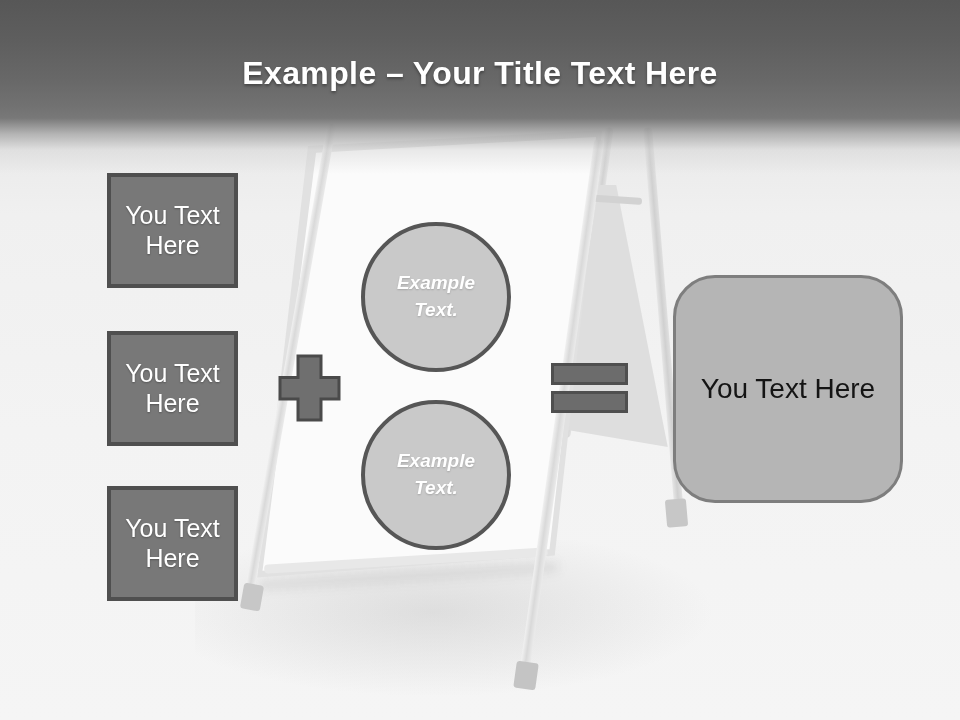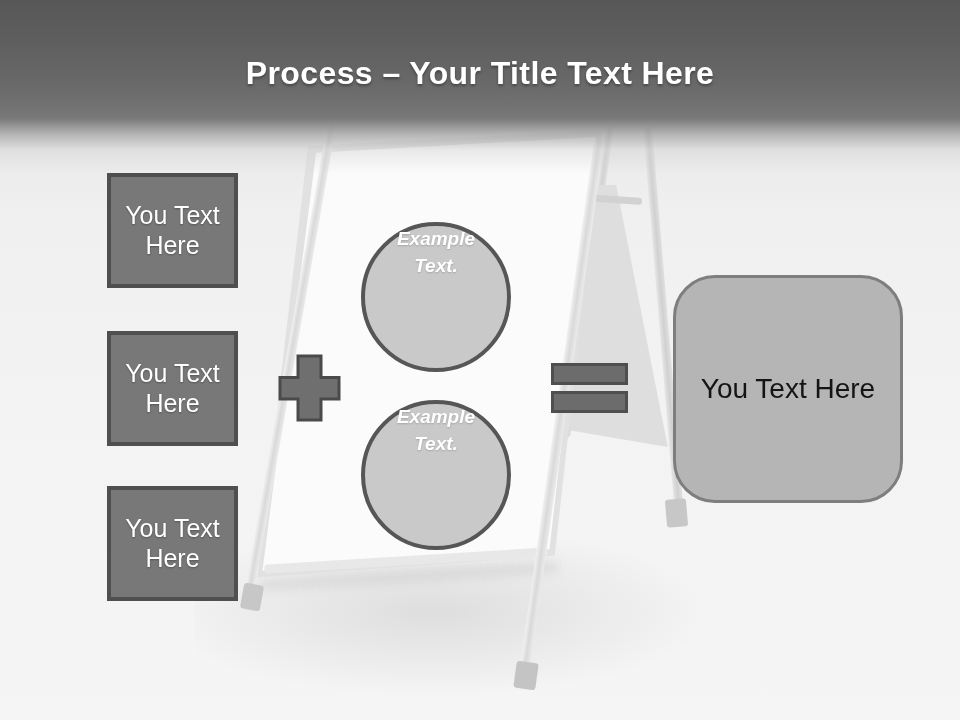--- a/index.html
+++ b/index.html
@@ -51,21 +51,21 @@
     background:#787878;border:4px solid #4f4f4f;
     display:flex;align-items:center;justify-content:center;text-align:center;
     color:#ffffff;font-size:25px;line-height:1.17;text-shadow:0 1px 2px rgba(0,0,0,.30);
   }
   .text-box .label{padding:0 6px;}
   .box-1{top:173px;} .box-2{top:331px;} .box-3{top:486px;}
   .plus-shape{position:absolute;left:278px;top:354px;width:63px;height:68px;z-index:3;}
   .circle{
     position:absolute;left:361px;width:150px;height:150px;box-sizing:border-box;z-index:3;
     background:#c9c9c9;border:4px solid #565656;border-radius:50%;
-    display:flex;justify-content:center;text-align:center;
+    display:flex;align-items:center;justify-content:center;text-align:center;
     color:#ffffff;font-weight:700;font-style:italic;font-size:19px;line-height:1.4;
     text-shadow:0 1px 2px rgba(0,0,0,.18);
   }
   .circle-1{top:222px;} .circle-2{top:400px;}
   .circle .label{width:100px;}
   .equals-shape{position:absolute;left:551px;top:363px;width:77px;height:50px;z-index:3;}
   .equals-bar{position:absolute;left:0;width:77px;height:22px;box-sizing:border-box;
     background:#6c6c6c;border:3px solid #4f4f4f;}
   .equals-top{top:0;} .equals-bottom{top:28px;}
   .result-box{
@@ -93,21 +93,21 @@
     <div class="bottom-crossbar"></div>
     <div class="pole pole-front-left"></div>
     <div class="foot foot-front-left"></div>
     <div class="pole pole-front-right"></div>
     <div class="foot foot-front-right"></div>
   </div>
 
   <div class="header-band"></div>
 
   <div class="slide-title">
-    <span class="t-bold">Process</span>
+    <span class="t-bold">Example</span>
     <span class="t-rest">– Your Title Text Here</span>
   </div>
 
   <div class="text-box box-1">
     <span class="label">You Text Here</span>
   </div>
   <div class="text-box box-2">
     <span class="label">You Text Here</span>
   </div>
   <div class="text-box box-3">

